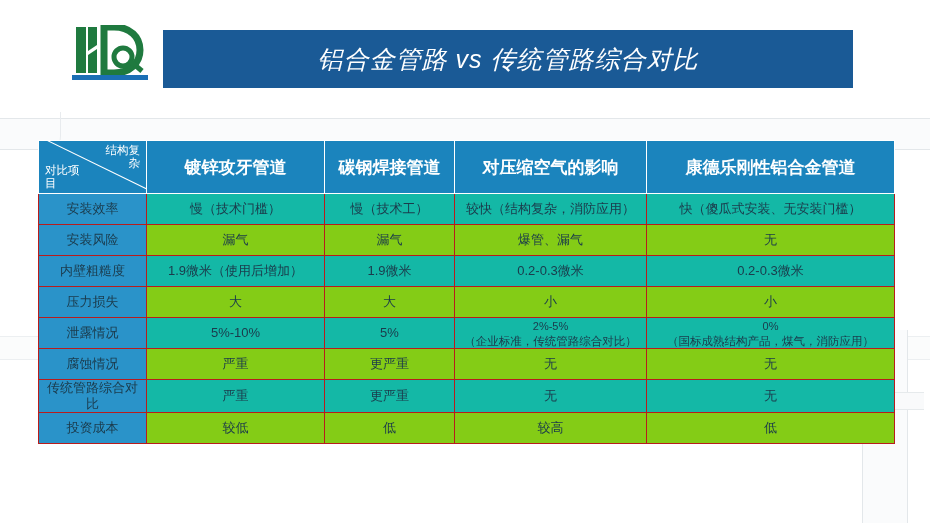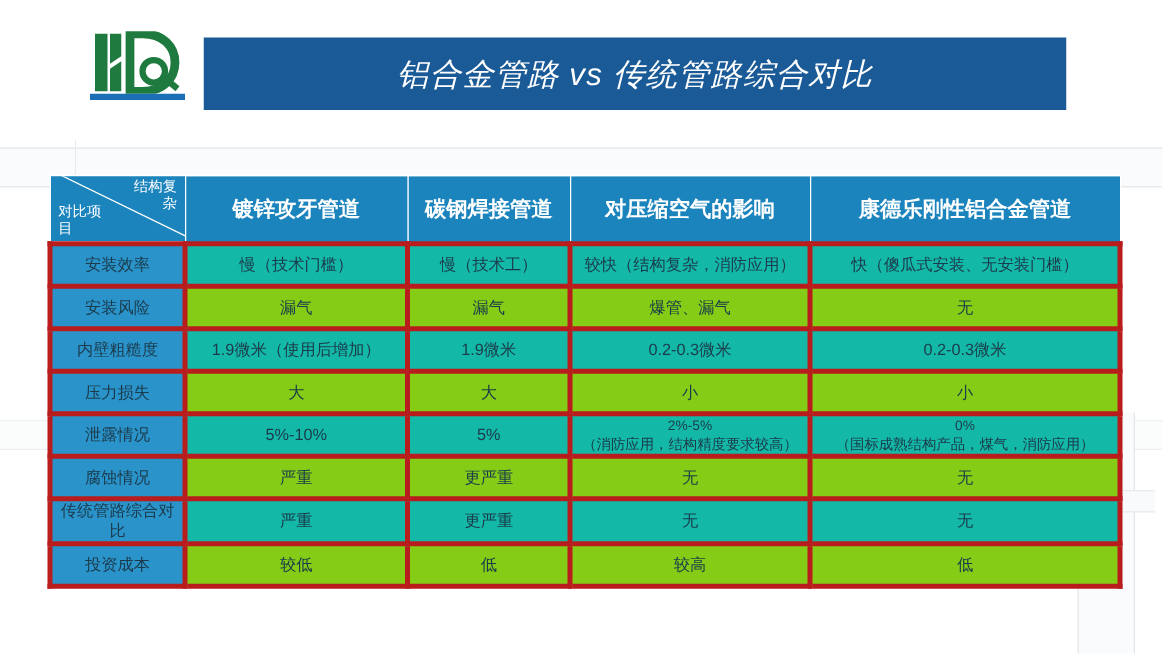--- a/index.html
+++ b/index.html
@@ -126,21 +126,21 @@
     left: 38px;
     top: 140px;
     width: 856px;
   }
   table.cmp {
     border-collapse: collapse;
     width: 856px;
     table-layout: fixed;
   }
   table.cmp td, table.cmp th {
-    border: 4px solid #b91c1c;
+    border: 1px solid #b91c1c;
     text-align: center;
     vertical-align: middle;
     font-size: 13px;
     color: #1b3a4b;
     padding: 0 4px;
   }
 
   
   tr.head th {
     background: #1b84bd;
@@ -302,21 +302,21 @@
           <td class="cell">小</td>
         </tr>
 
         <tr>
           <td class="rowhead">泄露情况</td>
           <td class="cell">5%-10%</td>
           <td class="cell">5%</td>
           <td class="cell">
             <div class="two-line">
               <div class="l1">2%-5%</div>
-              <div class="l2">（消防应用，结构精度要求较高）</div>
+              <div class="l2">（企业标准，传统管路综合对比）</div>
             </div>
           </td>
           <td class="cell">
             <div class="two-line">
               <div class="l1">0%</div>
               <div class="l2">（国标成熟结构产品，煤气，消防应用）</div>
             </div>
           </td>
         </tr>
 

